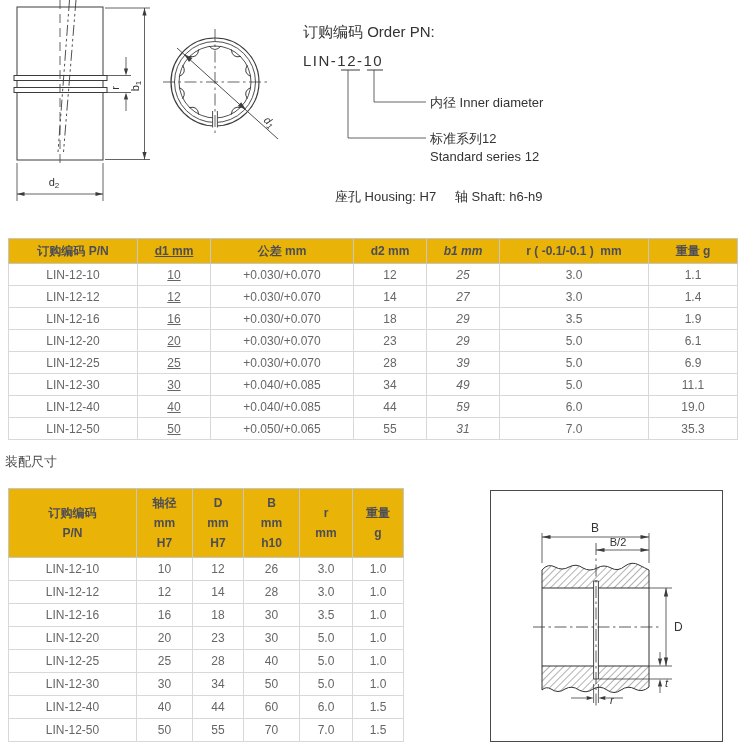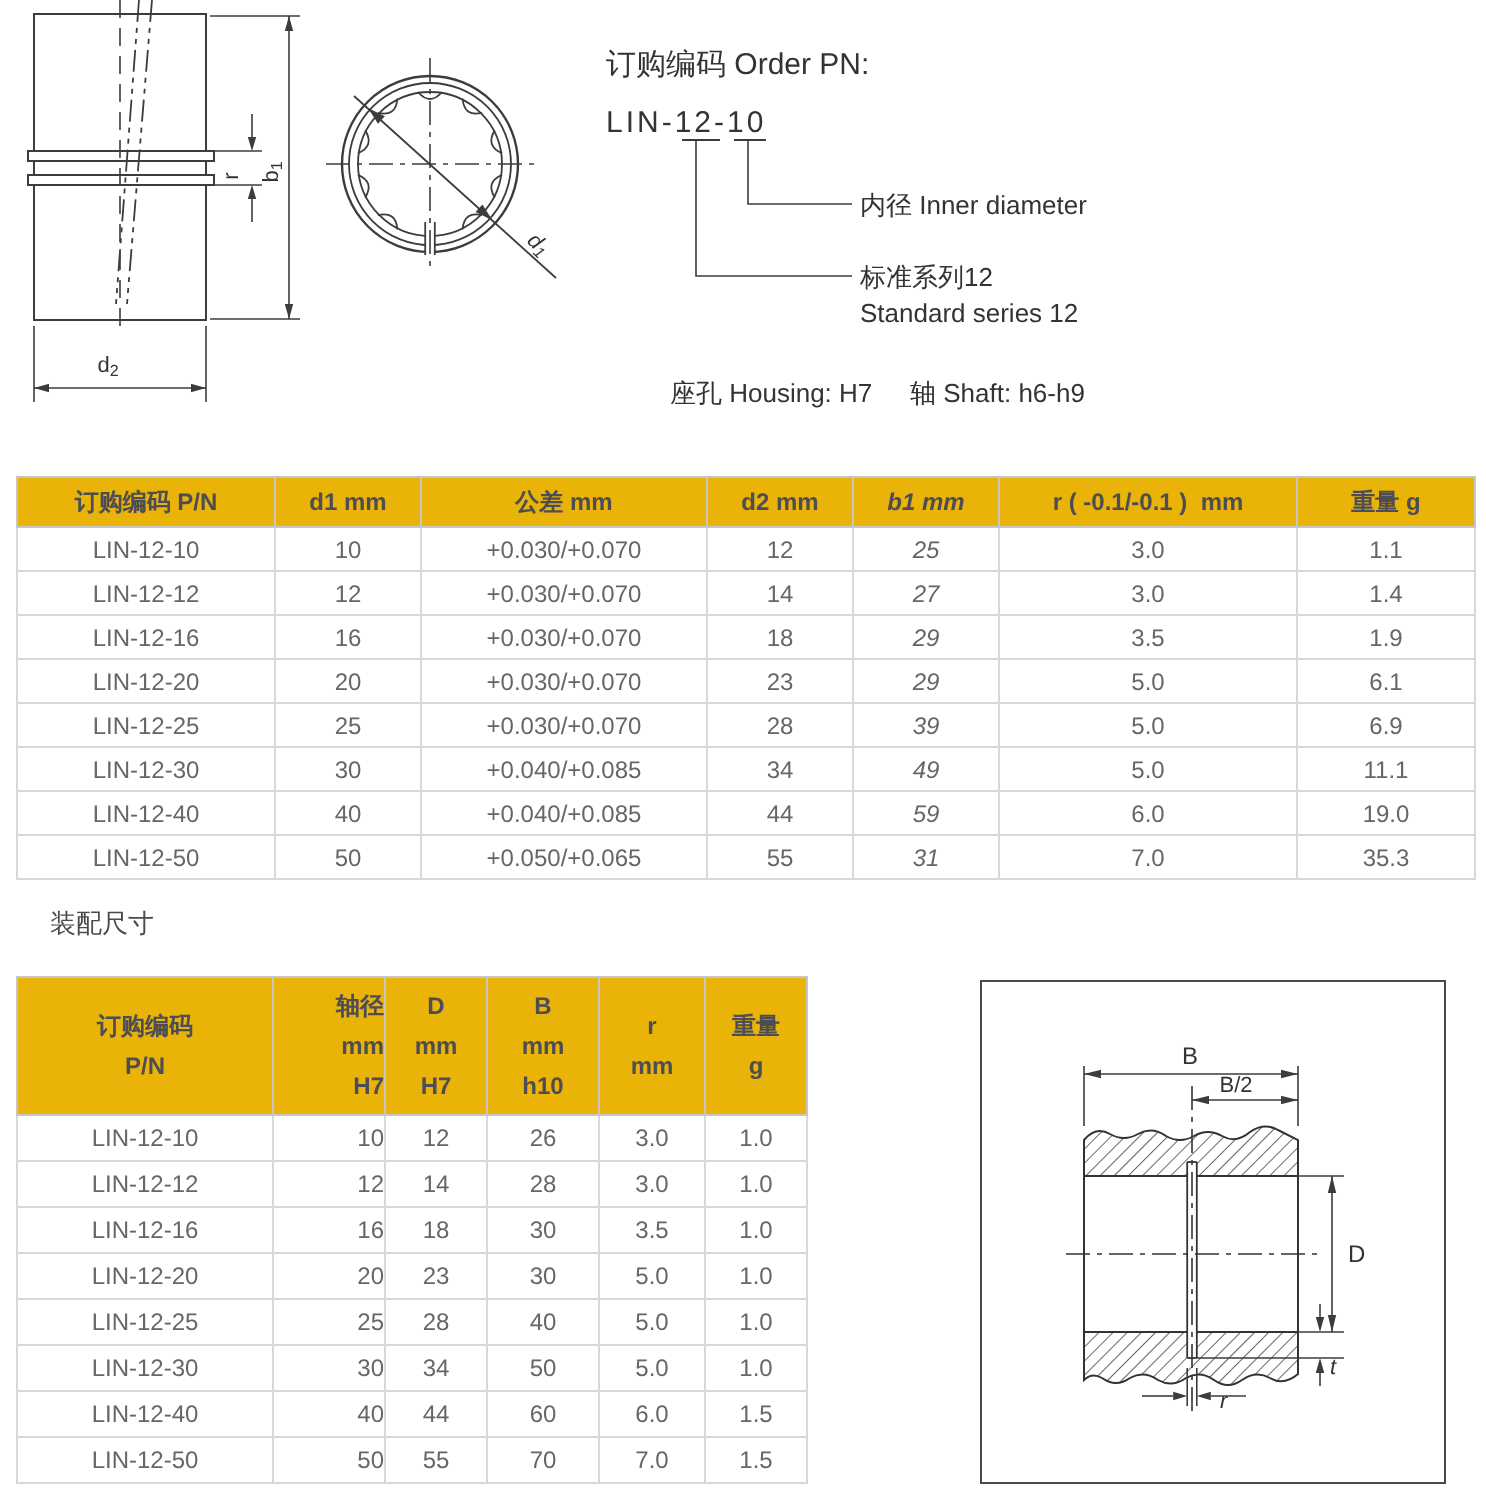--- a/index.html
+++ b/index.html
@@ -10,33 +10,33 @@
 
   table{border-collapse:collapse;table-layout:fixed;font-size:12px;position:absolute;background:#fff;}
   th{background:#eab308;color:#4d4d55;font-weight:bold;border:1px solid #c6c6c6;
      white-space:pre-wrap;text-align:center;vertical-align:middle;padding:0;}
   td{color:#666;border:1px solid #d8d8d8;border-top:1px solid #cfcfcf;
      text-align:center;vertical-align:middle;padding:0;}
   .t1{left:8px;top:238px;width:730px;}
   .t1 th{height:24px;}
   .t1 td{height:21px;}
   .t1 th:nth-child(1),.t1 td:nth-child(1){width:128px;}
-  .t1 th:nth-child(2),.t1 td:nth-child(2){width:72px;}
+  .t1 th:nth-child(2),.t1 td:nth-child(2){width:72px;text-decoration:underline;}
   .t1 th:nth-child(3),.t1 td:nth-child(3){width:142px;}
   .t1 th:nth-child(4),.t1 td:nth-child(4){width:72px;}
   .t1 th:nth-child(5),.t1 td:nth-child(5){width:72px;font-style:italic;}
   .t1 th:nth-child(6),.t1 td:nth-child(6){width:148px;}
 
-  .section-label{position:absolute;left:5px;top:453px;font-size:13px;color:#4a4a4a;margin-left:20px;}
+  .section-label{position:absolute;left:5px;top:453px;font-size:13px;color:#4a4a4a;}
 
   .t2{left:8px;top:488px;width:396px;}
   .t2 th{padding:4px 0;line-height:20px;}
   .t2 td{height:22px;}
   .t2 th:nth-child(1),.t2 td:nth-child(1){width:127px;}
-  .t2 th:nth-child(2),.t2 td:nth-child(2){width:55px;text-align:right;}
+  .t2 th:nth-child(2),.t2 td:nth-child(2){width:55px;}
   .t2 th:nth-child(3),.t2 td:nth-child(3){width:50px;}
   .t2 th:nth-child(4),.t2 td:nth-child(4){width:55px;}
   .t2 th:nth-child(5),.t2 td:nth-child(5){width:52px;}
 
   .housing-box{position:absolute;left:490px;top:490px;width:231px;height:250px;
                border:1px solid #4a4a4a;background:#fff;}
 </style>
 </head>
 <body>
 

